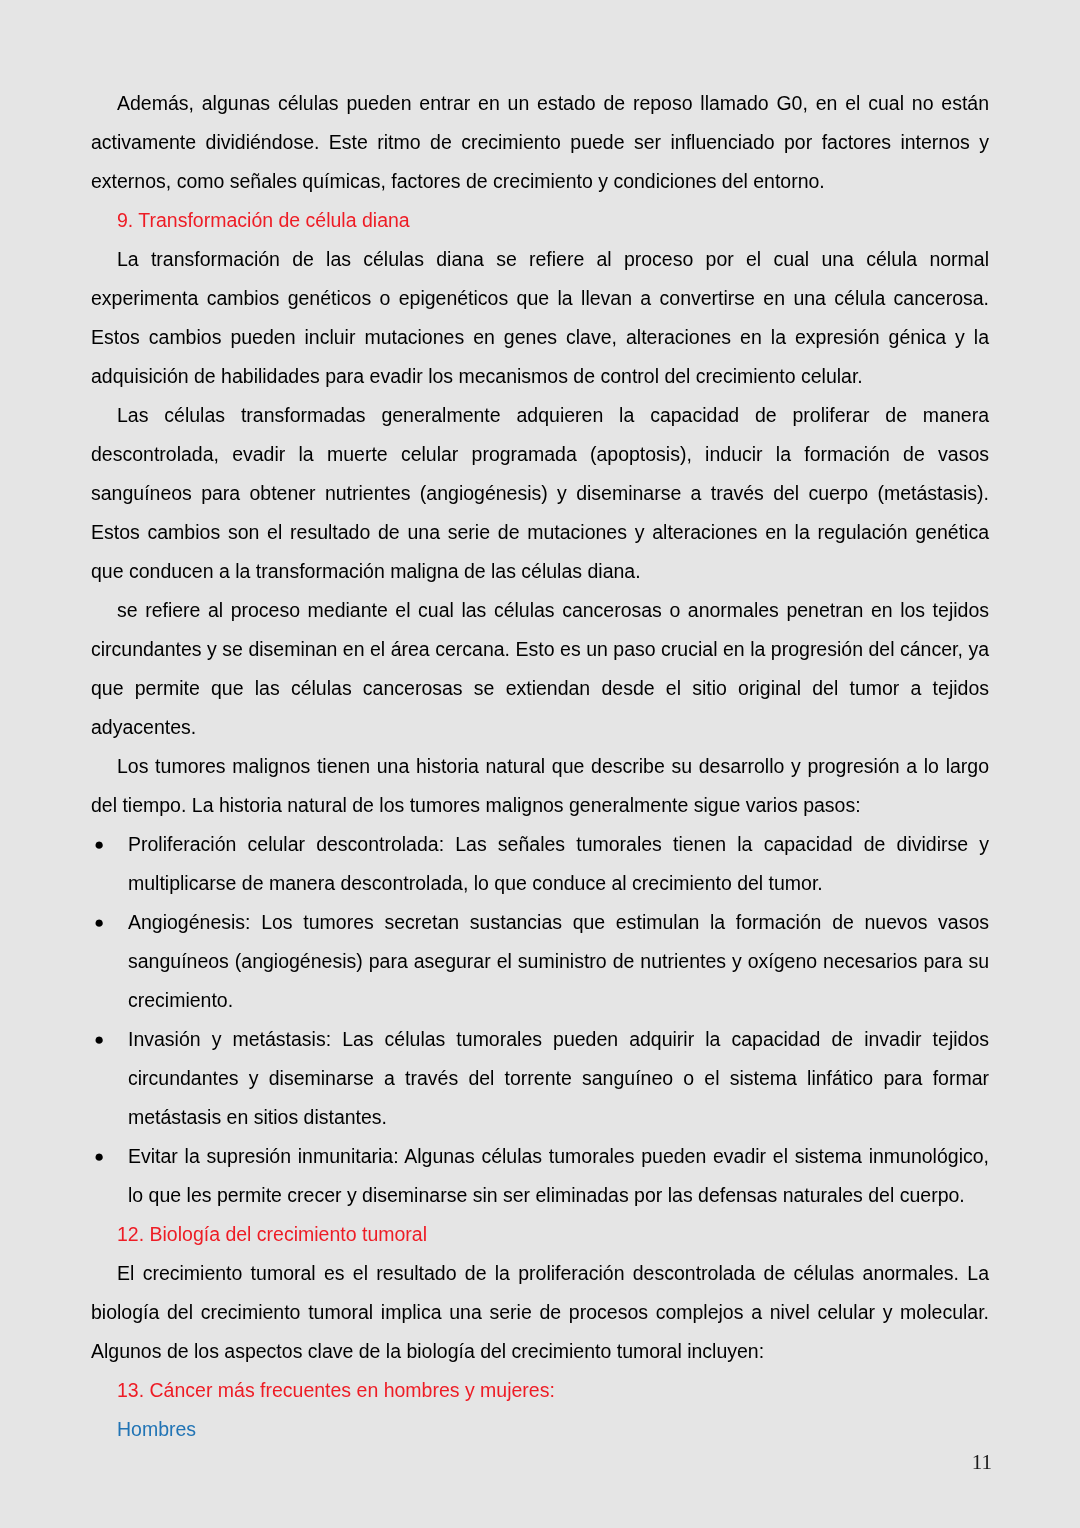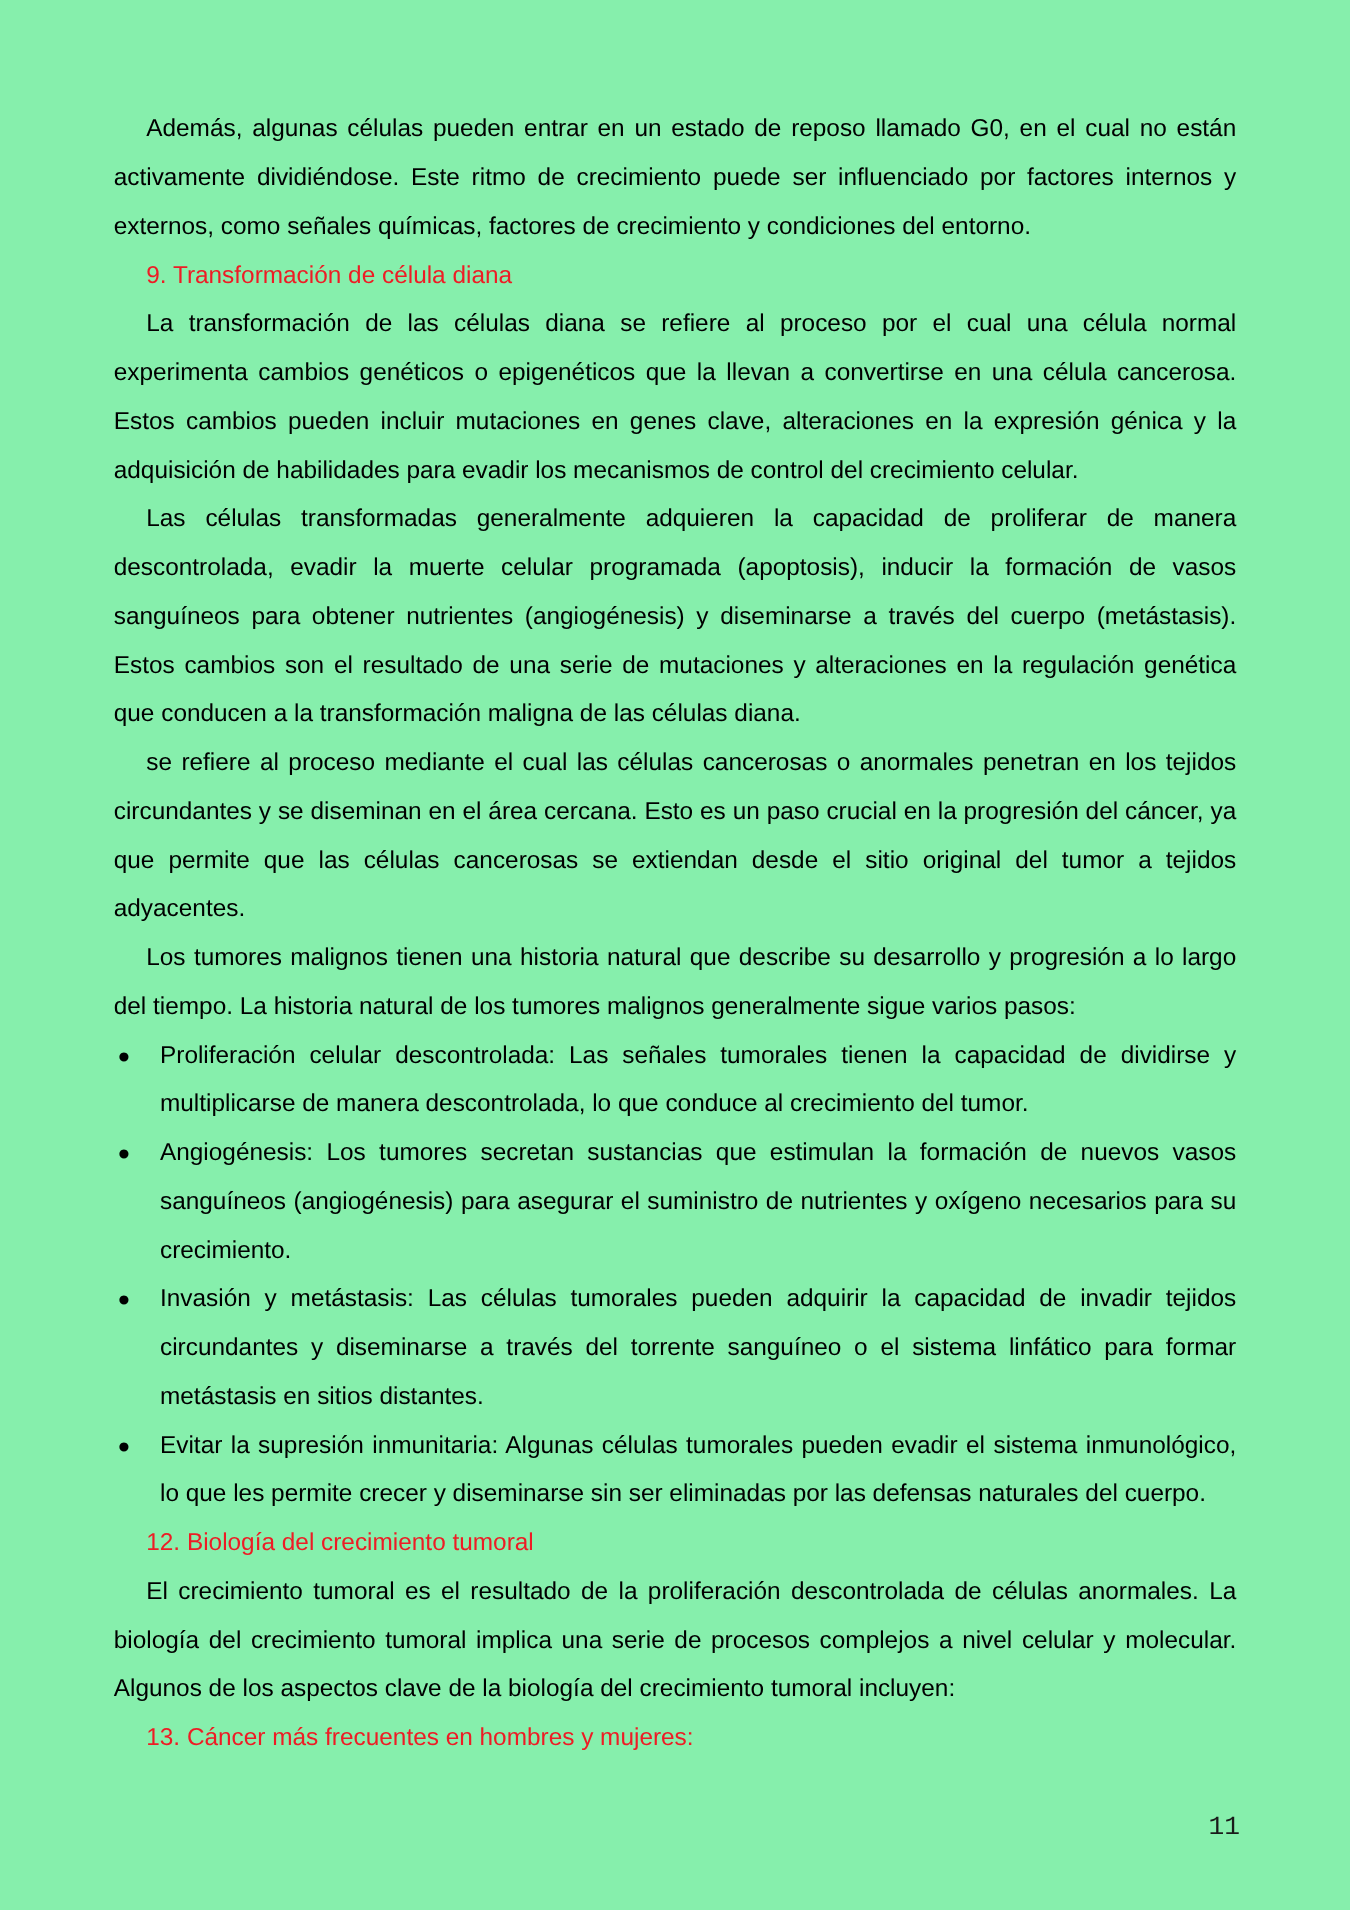--- a/index.html
+++ b/index.html
@@ -9,21 +9,21 @@
     background: #ffffff;
   }
   body {
     font-family: "Liberation Sans", sans-serif;
     color: #000000;
   }
   .page {
     position: relative;
     width: 1080px;
     height: 1528px;
-    background: #86efac;
+    background: #e5e5e5;
     box-sizing: border-box;
     overflow: hidden;
   }
   .content {
     position: absolute;
     left: 91px;
     top: 84px;
     width: 898px;
   }
 
@@ -83,21 +83,21 @@
   
   .bullets li > .txt {
     display: block;
   }
 
   
   .page-number {
     position: absolute;
     right: 88px;
     bottom: 55px;
-    font-family: Liberation Mono, monospace;
+    font-family: Liberation Serif, serif;
     font-size: 21px;
     line-height: 1;
     color: #1a1a1a;
   }
 </style>
 </head>
 <body>
 
 <div class="page">
   <div class="content">
@@ -134,17 +134,18 @@
         <span class="txt">Evitar la supresión inmunitaria: Algunas células tumorales pueden evadir el sistema inmunológico, lo que les permite crecer y diseminarse sin ser eliminadas por las defensas naturales del cuerpo.</span>
       </li>
     </ul>
 
     <p class="heading red">12. Biología del crecimiento tumoral</p>
 
     <p class="para">El crecimiento tumoral es el resultado de la proliferación descontrolada de células anormales. La biología del crecimiento tumoral implica una serie de procesos complejos a nivel celular y molecular. Algunos de los aspectos clave de la biología del crecimiento tumoral incluyen:</p>
 
     <p class="heading red">13. Cáncer más frecuentes en hombres y mujeres:</p>
 
+    <p class="heading blue">Hombres</p>
 
   </div>
 
   <div class="page-number">11</div>
 </div>
 
 </body></html>

